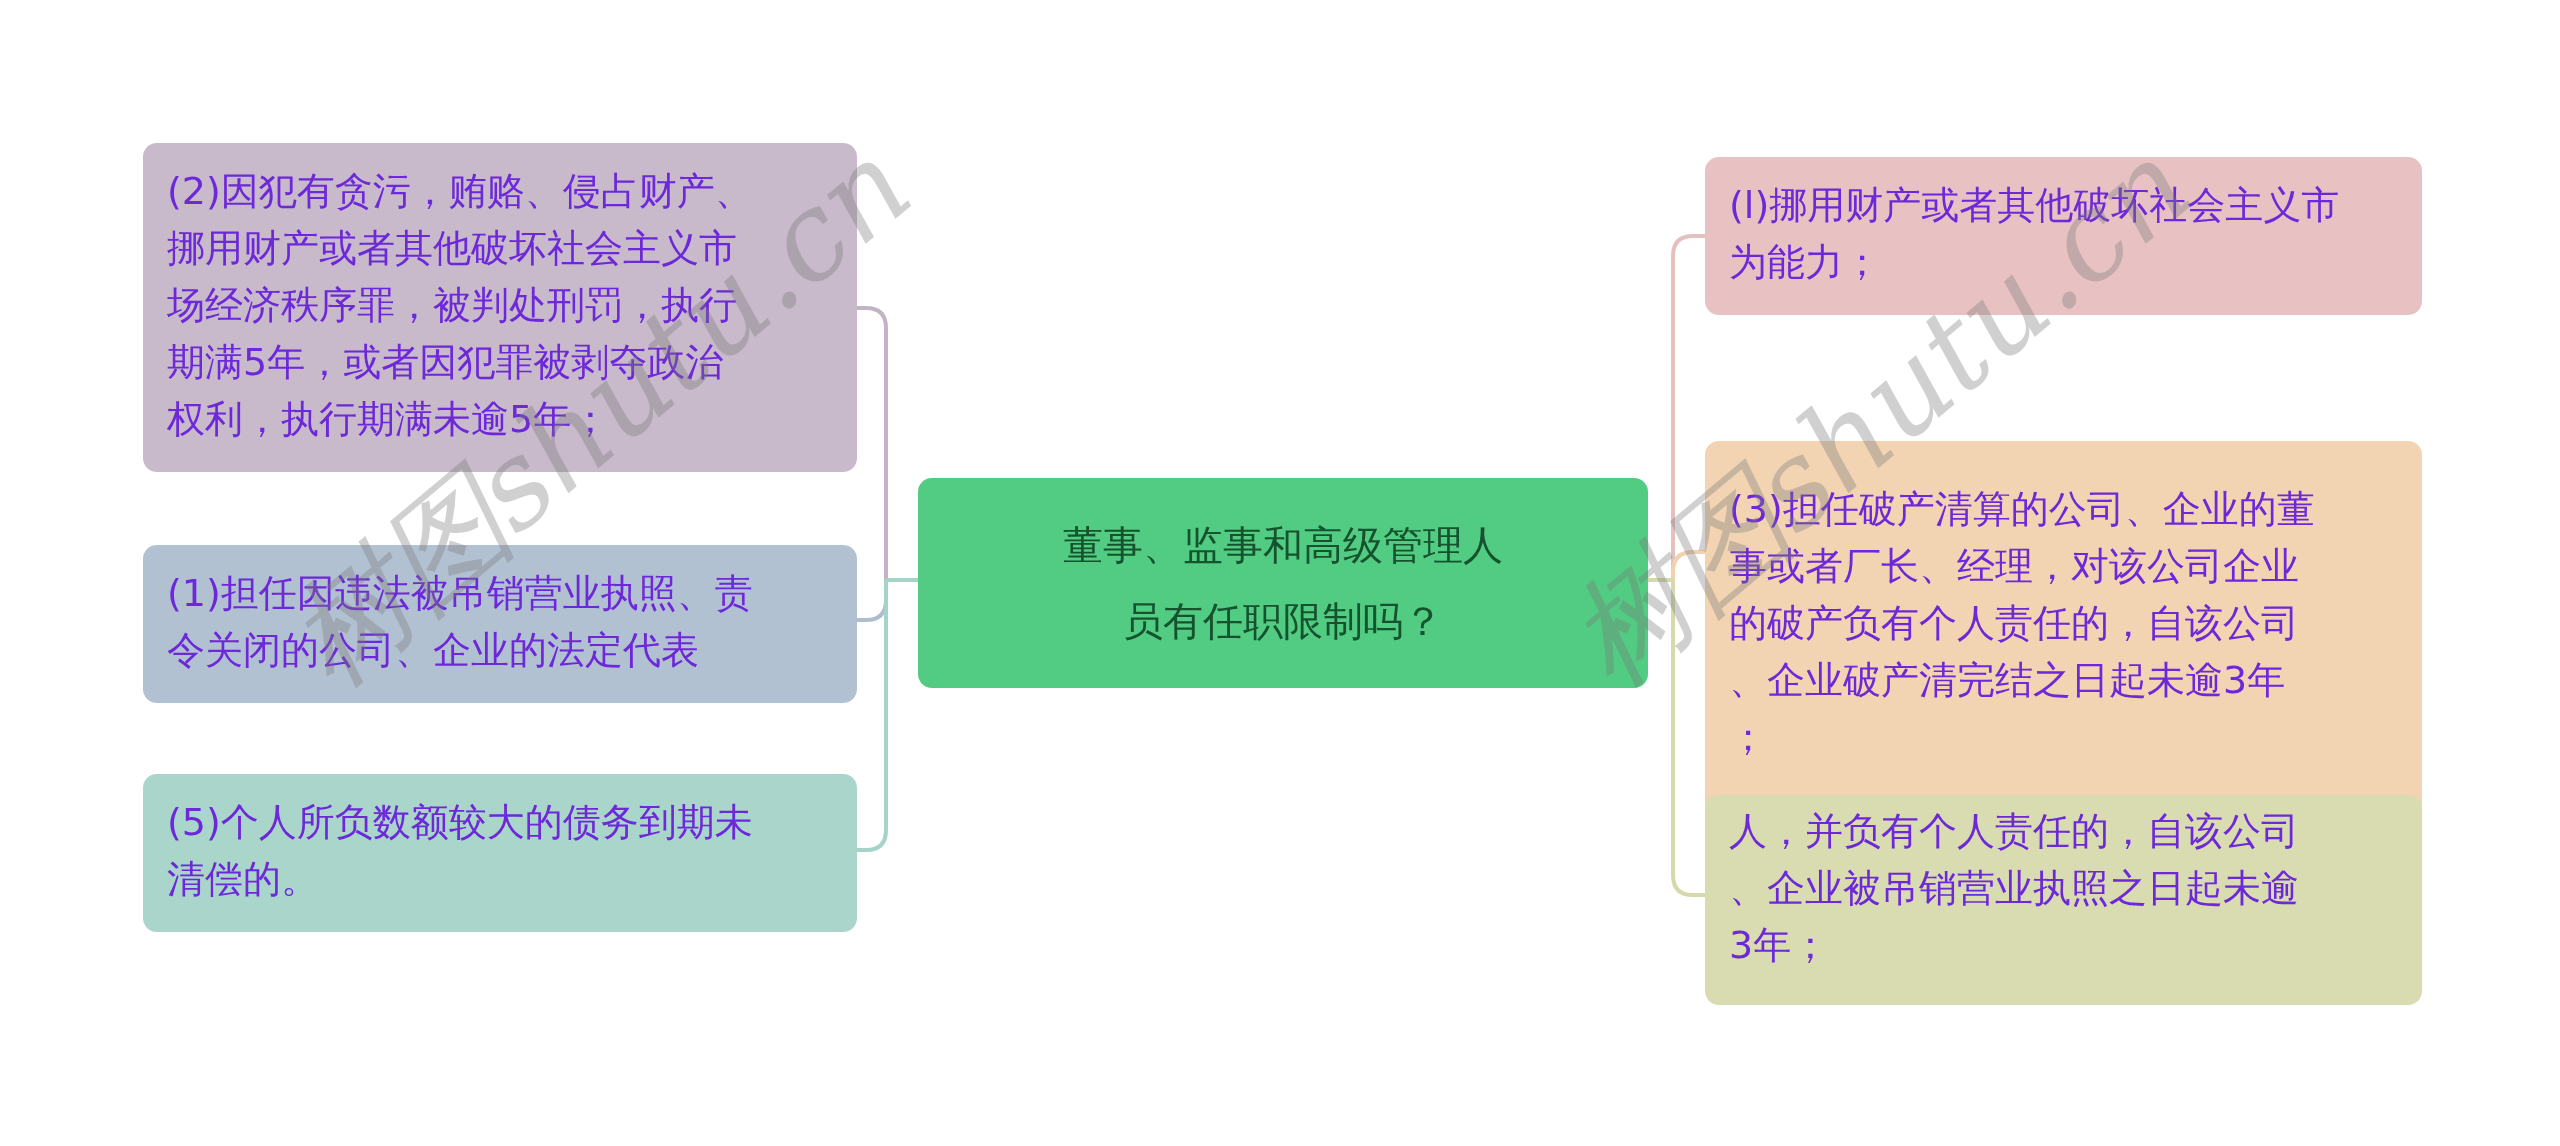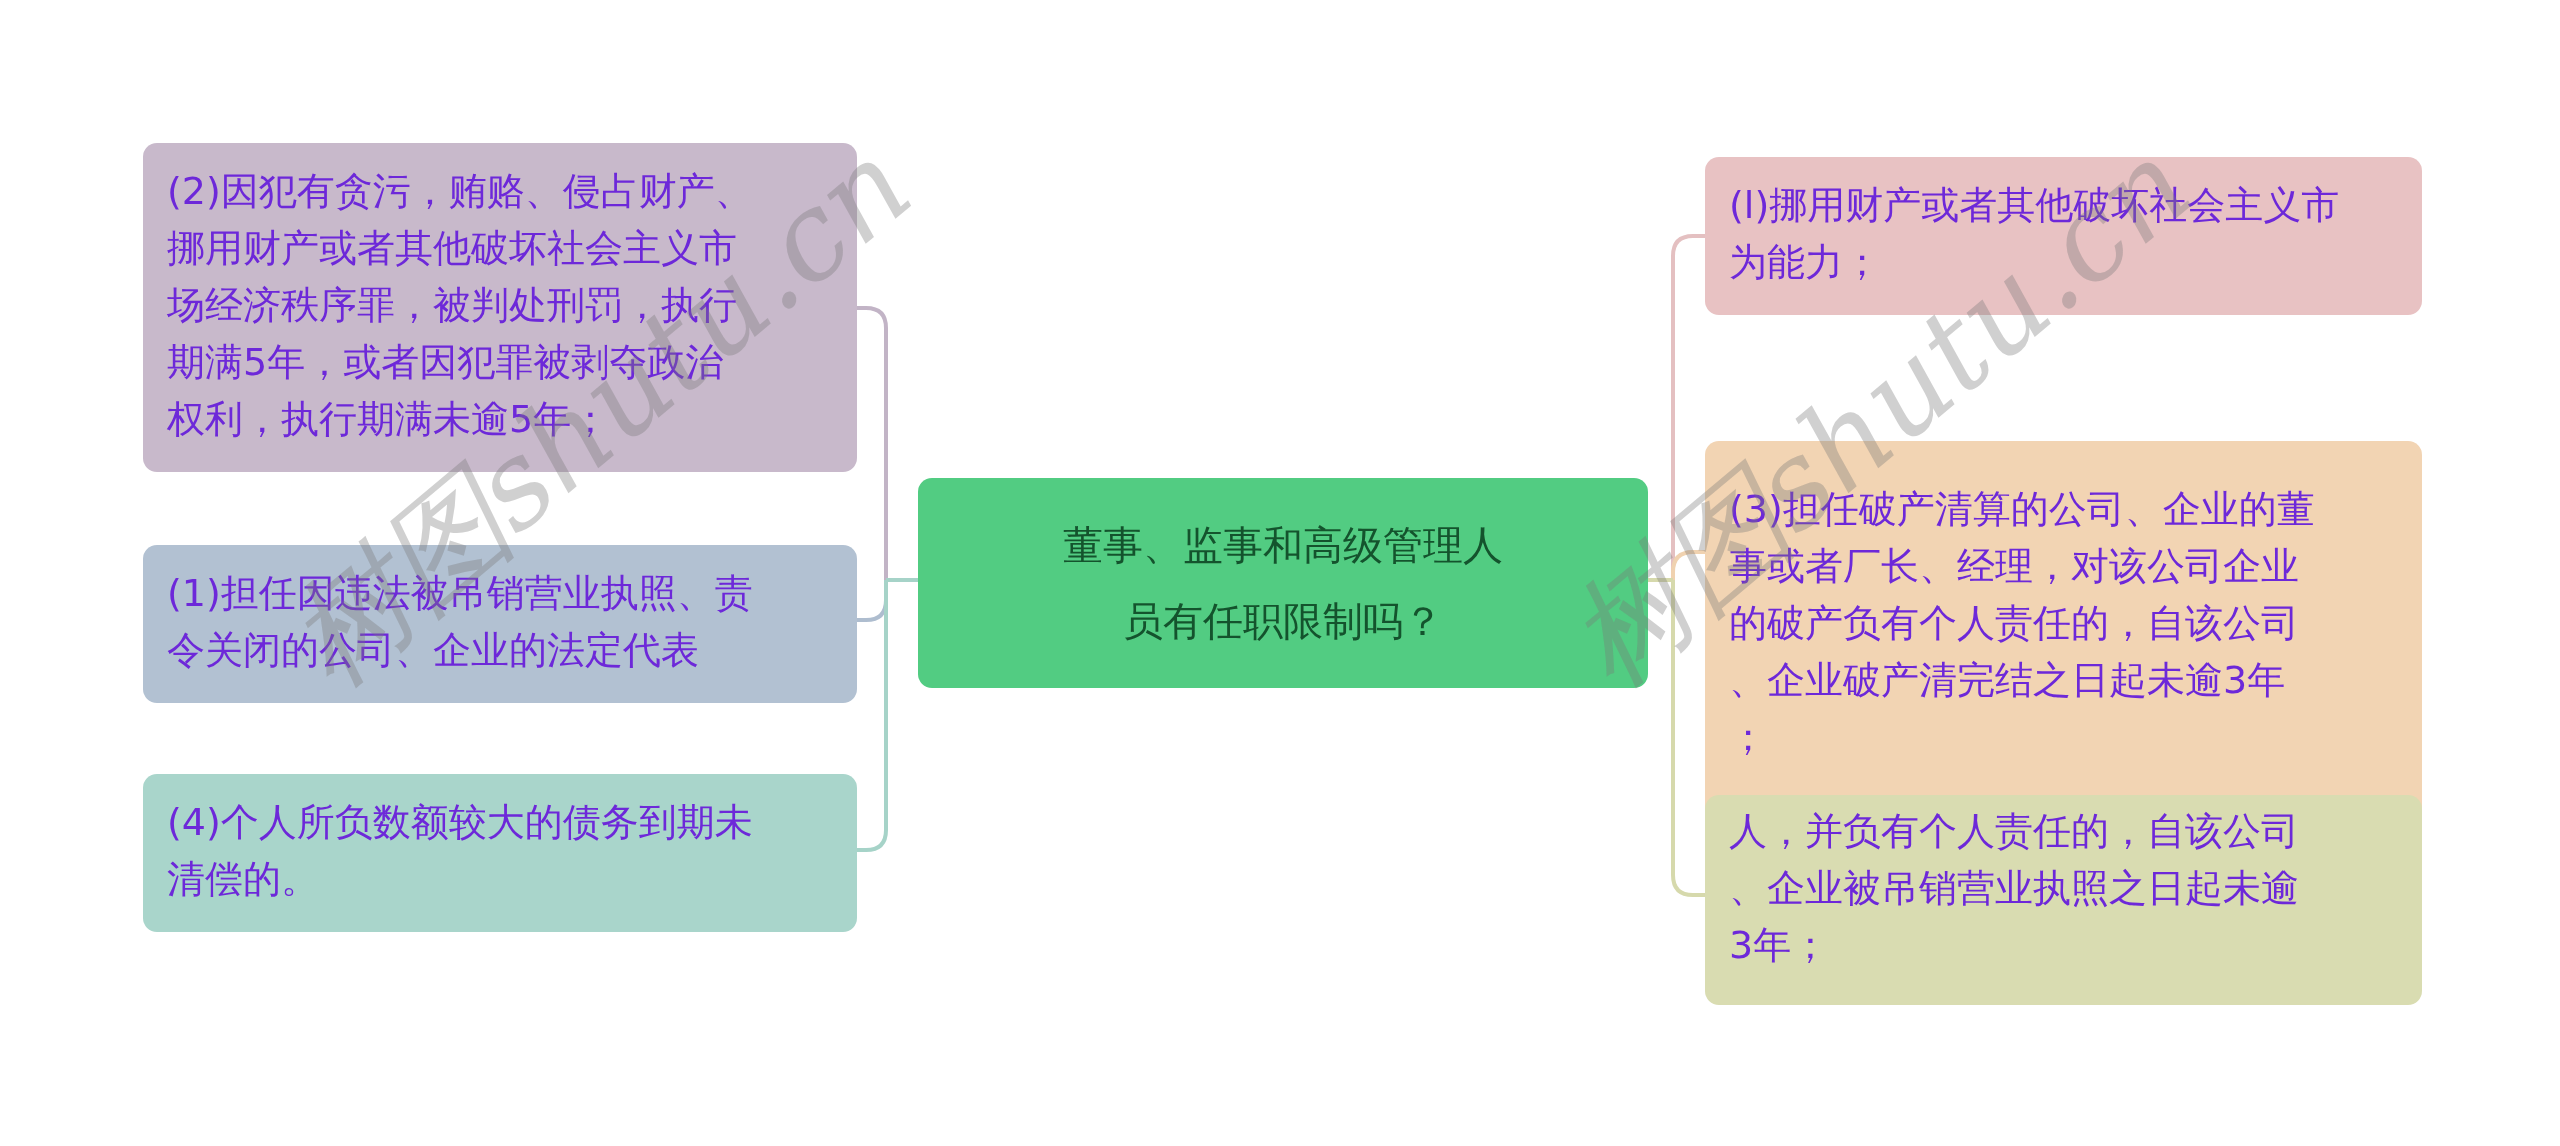--- a/index.html
+++ b/index.html
@@ -45,21 +45,21 @@
 期满5年，或者因犯罪被剥夺政治
 权利，执行期满未逾5年；</span>
   </div>
 
   <div class="node" style="left:143px; top:545px; width:714px; height:158px; background:#b2c1d2;">
     <span class="txt">(1)担任因违法被吊销营业执照、责
 令关闭的公司、企业的法定代表</span>
   </div>
 
   <div class="node" style="left:143px; top:774px; width:714px; height:158px; background:#a9d5cb;">
-    <span class="txt">(4)个人所负数额较大的债务到期未
+    <span class="txt">(5)个人所负数额较大的债务到期未
 清偿的。</span>
   </div>
 
   <div class="center" style="left:918px; top:478px; width:730px; height:210px; background:#52cc82;">
     <span class="txt">董事、监事和高级管理人
 员有任职限制吗？</span>
   </div>
 
   <div class="node" style="left:1705px; top:157px; width:717px; height:158px; background:#e8c2c3;">
     <span class="txt">(l)挪用财产或者其他破坏社会主义市

